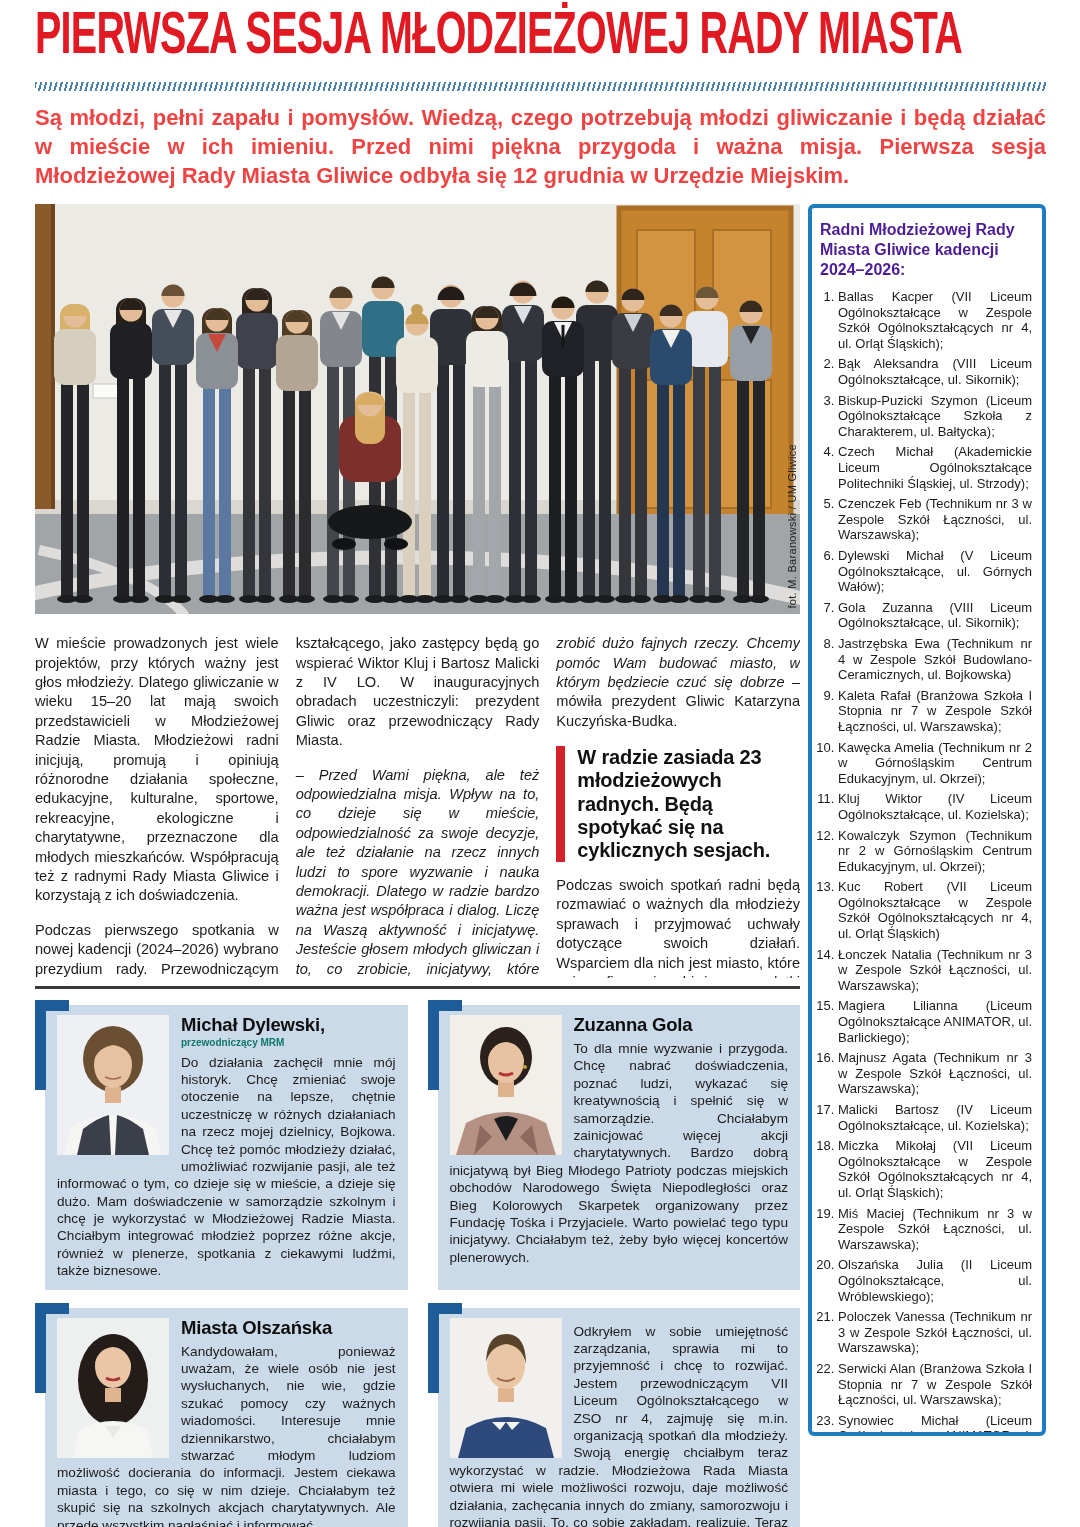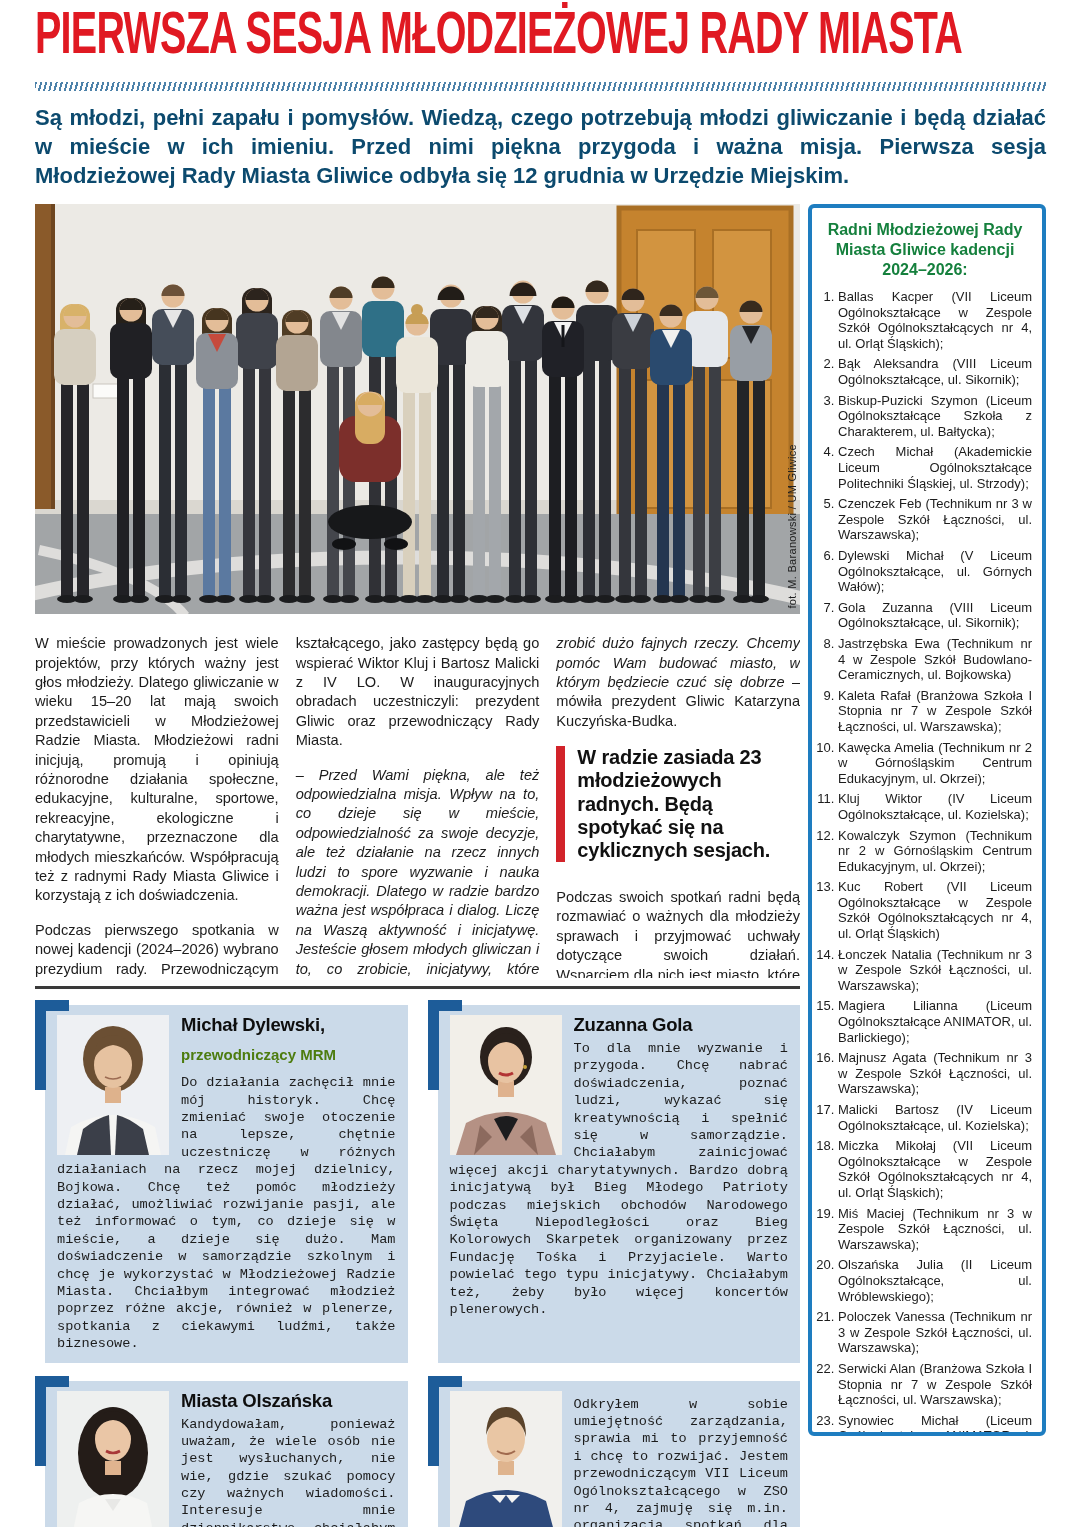--- a/index.html
+++ b/index.html
@@ -10,58 +10,58 @@
   
   .h-wrap1{height:80px;margin-top:22px;overflow:visible;white-space:nowrap;}
   .h-wrap2{height:66px;margin-top:2px;overflow:visible;white-space:nowrap;}
   .headline1{display:inline-block;font-size:62px;font-weight:800;letter-spacing:-1px;
              color:#2f9ccd;transform:scale(0.80,1.18);transform-origin:left top;line-height:1.05;}
   .headline2{display:inline-block;font-size:52px;font-weight:800;letter-spacing:-1px;
              color:#e01922;transform:scale(0.76,1.14);transform-origin:left top;line-height:1.05;}
   .hatch{height:9px;margin:14px 0 12px;
          background:repeating-linear-gradient(105deg,#4d82aa 0 2px,#ffffff 2px 5px);}
 
-  .lead{font-size:22px;font-weight:700;line-height:1.32;text-align:justify;margin:0 0 14px;color:#0c4a6e;}
+  .lead{font-size:22px;font-weight:700;line-height:1.32;text-align:justify;margin:0 0 14px;color:#ef4444;}
 
   
   .main{display:flex;gap:8px;align-items:flex-start;}
   .left{width:765px;flex:none;}
   .sidebar{width:238px;flex:none;box-sizing:border-box;border:4px solid #1e7dc0;border-radius:6px;
            background:#fff;padding:10px 8px 8px 4px;height:1232px;overflow:hidden;}
-  .sidebar h2{color:#15803d;font-size:16px;font-weight:800;text-align:center;line-height:1.25;margin:2px 4px 9px;}
+  .sidebar h2{color:#4c1d95;font-size:16px;font-weight:800;text-align:left;line-height:1.25;margin:2px 4px 9px;}
   .sidebar ol{margin:0;padding:0 2px 0 22px;font-size:13px;line-height:1.2;}
   .sidebar li{margin-bottom:5px;text-align:justify;}
 
   
   .photo{position:relative;width:765px;height:410px;background:#e9e7e2;overflow:hidden;}
   .photo svg{display:block;}
   .photo-caption{position:absolute;right:2px;bottom:6px;writing-mode:vertical-rl;transform:rotate(180deg);
                  font-size:11px;color:#1e1e1e;letter-spacing:.3px;}
 
   
   .cols{display:flex;gap:17px;height:352px;overflow:hidden;margin-top:12px;}
   .col{flex:1;min-width:0;font-size:14.6px;line-height:1.33;text-align:justify;}
   .col p{margin:8px 0 15px;}
   .italic{font-style:italic;}
-  .pullquote{display:flex;margin:14px 0 26px;}
+  .pullquote{display:flex;margin:14px 0 14px;}
   .pq-bar{width:9px;background:#d2232a;flex:none;margin-right:12px;}
   .pq-text{font-size:20px;font-weight:800;line-height:1.16;letter-spacing:-0.2px;color:#111;text-align:left;}
   .endrule{border:none;border-top:3px solid #3a3a3a;margin:8px 0 16px;}
 
   
   .profiles{display:grid;grid-template-columns:1fr 1fr;column-gap:20px;row-gap:18px;}
   .card{position:relative;background:#cbdae9;margin-left:10px;padding:10px 12px 10px 12px;min-height:186px;}
   .bracket{position:absolute;left:-10px;top:-5px;width:34px;height:90px;box-sizing:border-box;
            border-left:11px solid #1d5c99;border-top:11px solid #1d5c99;}
   .portrait{float:left;width:112px;height:140px;margin:0 12px 4px 0;background:#fff;}
   .portrait svg{display:block;}
   .card h3{font-size:18.5px;font-weight:800;margin:0;line-height:1.08;letter-spacing:-0.2px;color:#0e0e0e;padding-left:15px;}
-  .card h4{font-size:15px;font-weight:800;margin:11px;line-height:1.15;color:#4d7c0f;}
+  .card h4{font-size:10px;font-weight:800;margin:2px;line-height:1.15;color:#0f766e;}
   .card h4:empty{display:none;}
-  .card p{font-size:13.6px;line-height:1.28;text-align:justify;margin:5px 0 0;font-family:Liberation Mono, monospace;}
+  .card p{font-size:13.6px;line-height:1.28;text-align:justify;margin:5px 0 0;}
 </style>
 </head>
 <body>
 
 <div class="page">
   <div class="inner">
 
     <div class="h-wrap2">
       <span class="headline2">PIERWSZA SESJA MŁODZIEŻOWEJ RADY MIASTA</span>
     </div>

